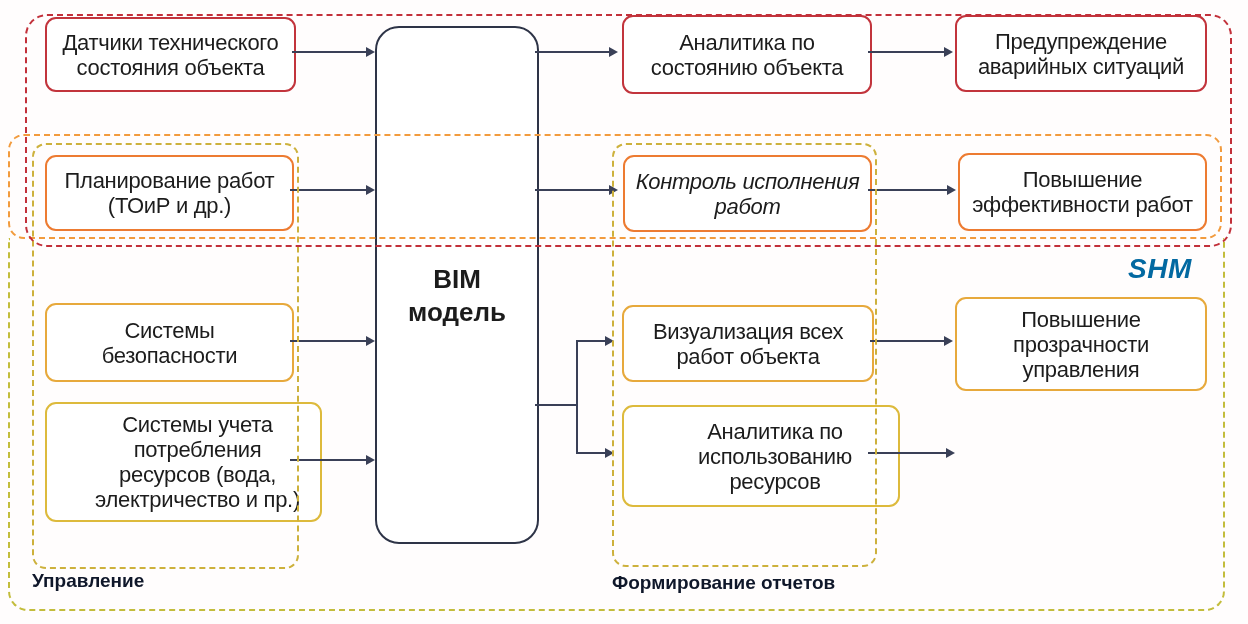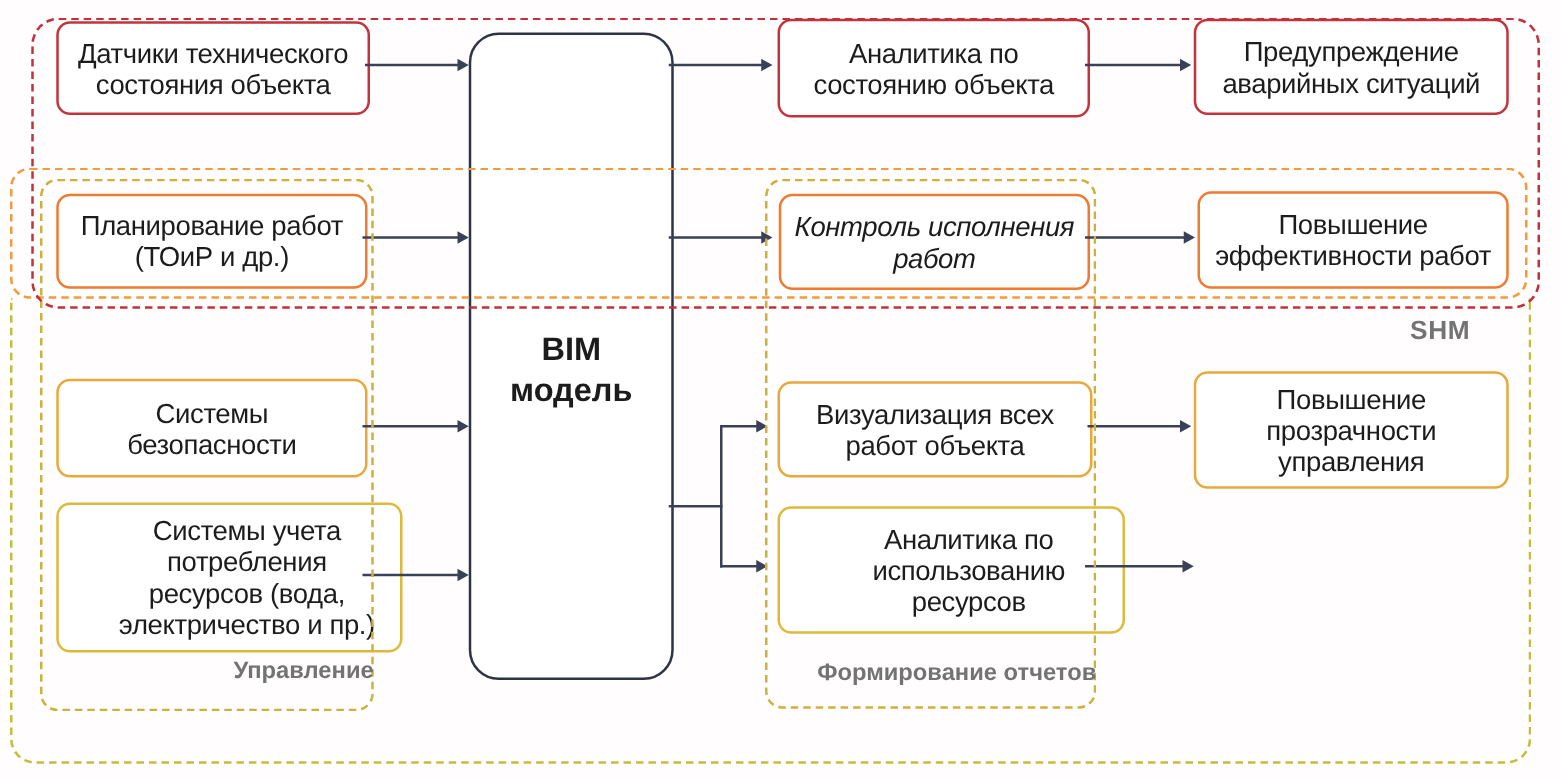--- a/index.html
+++ b/index.html
@@ -18,22 +18,22 @@
        line-height:33px;padding-top:22px;letter-spacing:0;}
   .region{position:absolute;border:2.2px dashed;background:transparent;pointer-events:none;}
   .r-red{border-color:#C2303A;border-radius:22px;}
   .r-orange{border-color:#F29B3D;border-radius:16px;}
   .r-outer{border-color:#C3BD3C;border-top:none;border-radius:0 0 20px 20px;}
   .r-group{border-color:#CDB13C;border-radius:14px;}
   .hline{position:absolute;height:2px;background:#3A4057;}
   .vline{position:absolute;width:2px;background:#3A4057;}
   .head{position:absolute;width:0;height:0;border-top:5px solid transparent;
         border-bottom:5px solid transparent;border-left:9px solid #3A4057;}
-  .glabel{position:absolute;font-weight:bold;font-size:19px;text-align:right;color:#737373;}
-  .shm{position:absolute;font-weight:bold;font-size:21px;color:#737373;letter-spacing:0.5px;}
+  .glabel{position:absolute;font-weight:bold;font-size:19px;text-align:left;color:#0f172a;margin-top:44px;}
+  .shm{position:absolute;font-weight:bold;font-size:28px;color:#0369a1;letter-spacing:0.5px;font-style:italic;}
   .wavy{text-decoration-style:wavy;text-decoration-color:#e8332f;
         text-decoration-thickness:1px;text-underline-offset:4px;}
 </style>
 </head>
 <body>
 
 <div id="stage">
 
   <div class="box b-red" style="left:45px;top:17px;width:247px;height:71px;">
       <span>Датчики технического

